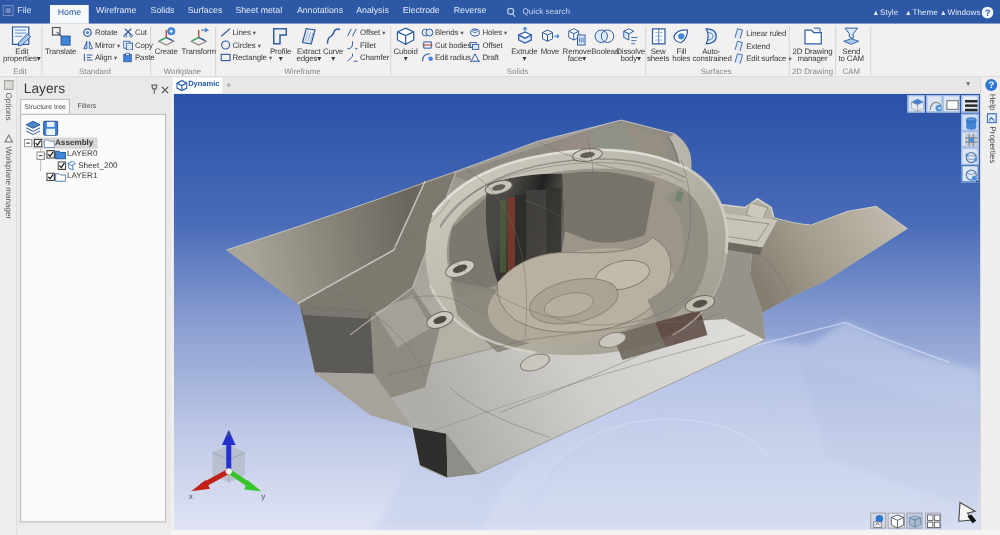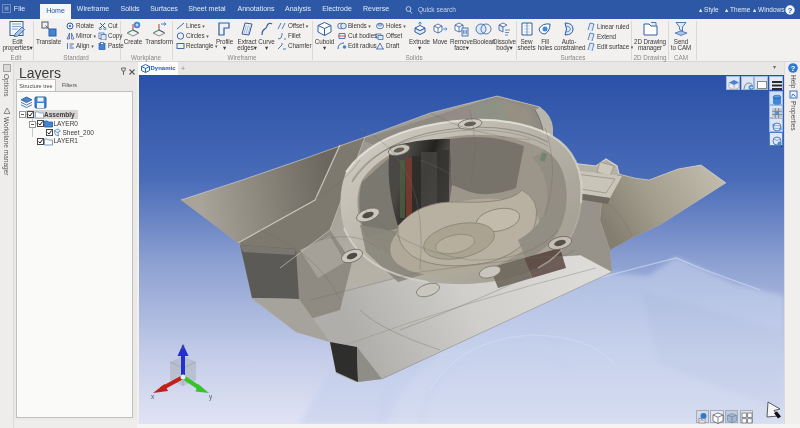--- a/index.html
+++ b/index.html
@@ -21,21 +21,21 @@
   .bb { position:absolute; top:1px; text-align:center; font-size:6.3px; color:#3b3a39; line-height:6.4px; letter-spacing:-0.1px; }
   .bb svg { display:block; margin:1px auto 2px auto; }
   .sr { position:absolute; font-size:6.3px; color:#3b3a39; white-space:nowrap; letter-spacing:-0.1px; }
   .sr svg { vertical-align:-2px; margin-right:1px; }
   .car { color:#5a5856; font-size:5px; }
 
   
   #leftstrip { position:absolute; left:0; top:62px; width:14px; height:366px; background:#efedec; border-right:1px solid #dddbd9; }
   .vtext { position:absolute; writing-mode:vertical-rl; font-size:6.5px; color:#5a5856; }
   #panel { position:absolute; left:14px; top:62px; width:123px; height:358px; background:#ebe9e8; }
-  #ptitle { position:absolute; left:5px; top:3px; font-size:14px; color:#3a3938; }
+  #ptitle { position:absolute; left:5px; top:3px; font-size:11px; color:#3a3938; }
   .ptab { position:absolute; top:17px; height:12px; font-size:5.5px; color:#4a4948; text-align:center; line-height:13px; }
   #treebox { position:absolute; left:2px; top:29px; width:117px; height:327px; background:#fafaf9; border:1px solid #c2c0bf; }
   .trow { position:absolute; font-size:6.5px; color:#3a3938; white-space:nowrap; }
   .cb { position:absolute; width:7px; height:7px; }
 
   
   #tabstrip { position:absolute; left:137px; top:62px; width:647px; height:13px; background:#e9e7e6; }
   #dyntab { position:absolute; left:0.5px; top:0; width:40px; height:13px; background:#fdfdfd; font-size:6px; font-weight:bold; color:#1f5cb0; }
   #viewport { position:absolute; left:139px; top:75px; width:645px; height:349px; }
   #rightstrip { position:absolute; left:784px; top:62px; width:16px; height:366px; background:#f0efee; border-left:1px solid #dddbd9; }

